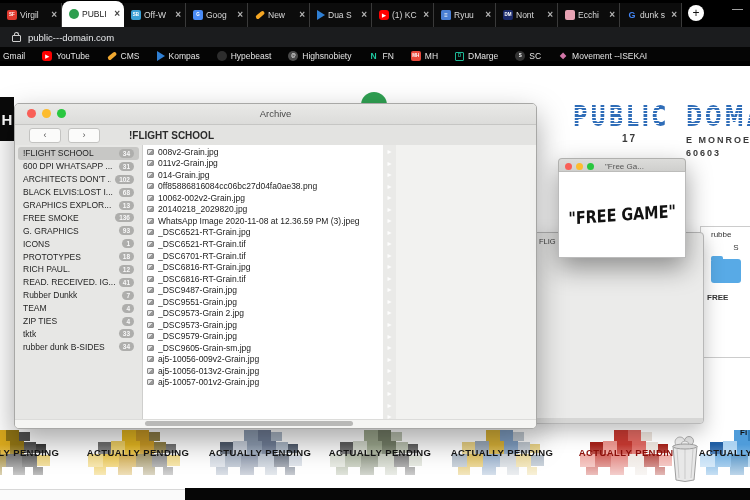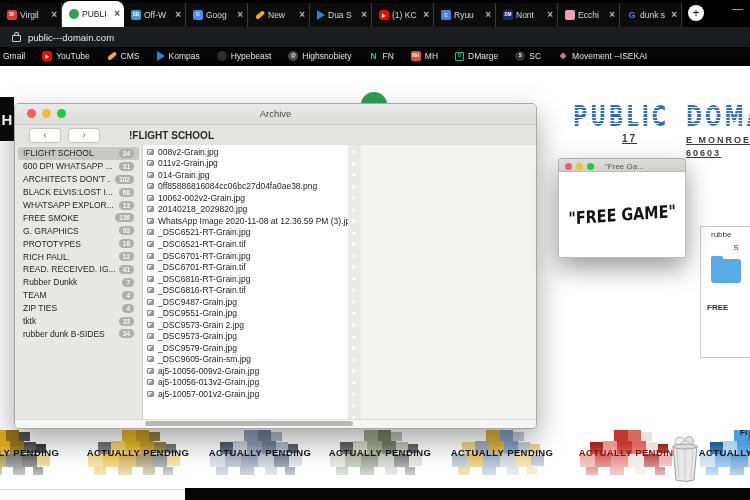--- a/index.html
+++ b/index.html
@@ -48,30 +48,30 @@
   #page{position:absolute;left:0;top:66px;width:750px;height:434px;background:#fff;}
   #hlogo{position:absolute;left:0;top:31px;width:14px;height:44px;background:#0a0a0a;color:#fff;
          font-size:15px;font-weight:bold;display:flex;align-items:center;justify-content:center;}
   #greendot{position:absolute;left:361px;top:26px;width:26px;height:26px;border-radius:50%;background:#2fa052;}
   .brandword{position:absolute;font-weight:bold;font-size:27px;letter-spacing:4px;color:#2f6db8;
              transform:scale(.72,1.08);transform-origin:left top;white-space:nowrap;
              font-family:"DejaVu Sans",sans-serif;}
   .stripewrap{position:absolute;pointer-events:none;}
   .stripewrap::after{content:"";position:absolute;inset:0;
       background:repeating-linear-gradient(180deg,rgba(255,255,255,0) 0 2.1px,#fff 2.1px 3.1px);}
-  .addr{position:absolute;color:#3a3a3a;font-weight:bold;letter-spacing:2px;font-size:9px;white-space:nowrap;text-decoration:underline;}
+  .addr{position:absolute;color:#3a3a3a;font-weight:bold;letter-spacing:2px;font-size:9px;white-space:nowrap;}
 
   
   #folderwin{position:absolute;left:700px;top:160px;width:60px;height:130px;background:#fff;
              border:1px solid #ccc;z-index:1;font-size:8px;color:#333;}
   .folderlabel{text-align:left;padding:3px 0 0 10px;line-height:1.3;}
   .folderlabel2{text-align:center;}
   .foldericon{position:absolute;left:10px;top:32px;width:30px;height:24px;background:#58aae6;border-radius:2px 3px 3px 3px;}
   .foldericon::before{content:"";position:absolute;left:0;top:-3px;width:12px;height:4px;background:#58aae6;border-radius:2px 2px 0 0;}
-  .folderbottom{position:absolute;left:6px;top:76px;font-weight:bold;}
+  .folderbottom{position:absolute;left:6px;top:66px;font-weight:bold;}
 
   
   #bgwin{position:absolute;left:530px;top:166px;width:172px;height:190px;background:#ebebea;
          border:1px solid #b8b8b8;border-radius:4px;z-index:2;box-shadow:0 8px 20px rgba(0,0,0,.25);}
   #bgwin .bgtitle{font-size:7.5px;color:#444;padding:4px 0 0 8px;}
   #bgwin .bgbottom{position:absolute;left:0;bottom:0;width:100%;height:5px;background:#d6d6d5;border-radius:0 0 4px 4px;}
 
   
   #archwin{position:absolute;left:14px;top:37px;width:523px;height:326px;background:#ececea;
            border:1px solid #a8a8a6;border-radius:5px;z-index:3;box-shadow:0 12px 30px rgba(0,0,0,.35);
@@ -88,21 +88,21 @@
           display:flex;align-items:center;justify-content:center;font-size:9px;color:#555;line-height:1;}
   #archloc{font-size:10px;font-weight:bold;color:#2b2b2b;margin-left:22px;}
   #archbody{position:absolute;left:0;top:41px;right:0;bottom:8px;display:flex;}
   #sidebar{width:128px;background:#e7e7e5;border-right:1px solid #cfcfcd;padding-top:2px;box-sizing:border-box;}
   .sbitem{height:12.9px;display:flex;align-items:center;justify-content:space-between;
           padding:0 5px 0 5px;margin:0 3px;font-size:8.5px;color:#1f1f1f;white-space:nowrap;overflow:hidden;}
   .sbitem.sel{background:#c7c7c5;border-radius:3px;}
   .sblabel{overflow:hidden;text-overflow:clip;white-space:nowrap;}
   .badge{background:#aeaeac;color:#f8f8f8;font-size:6.5px;font-weight:bold;border-radius:6px;
          padding:1px 4px;flex:none;margin-left:4px;}
-  #filecol{width:205px;background:#fff;padding-top:1px;box-sizing:border-box;overflow:hidden;}
+  #filecol{width:240px;background:#fff;padding-top:1px;box-sizing:border-box;overflow:hidden;}
   .frow{height:11.54px;display:flex;align-items:center;gap:4px;padding-left:4px;
         font-size:8.5px;color:#222;white-space:nowrap;overflow:hidden;}
   .fthumb{width:7px;height:6px;flex:none;background:linear-gradient(135deg,#e6e6e6 50%,#9a9a9a 50%);
           border:1px solid #8a8a8a;border-radius:1px;box-sizing:border-box;}
   .fname{overflow:hidden;white-space:nowrap;}
   #chevcol{width:13px;background:#eaeae8;padding-top:1px;box-sizing:border-box;}
   .chev{display:block;height:11.54px;font-size:8px;color:#fdfdfd;text-align:center;line-height:11.5px;}
   #col3{flex:1;background:#f2f2f0;}
   #hscroll{position:absolute;left:0;bottom:0;width:100%;height:8px;background:#f5f5f3;border-top:1px solid #dcdcda;}
   #hthumb{position:absolute;left:130px;top:1px;width:208px;height:5px;background:#b9b9b7;border-radius:3px;}
@@ -265,20 +265,24 @@
     <div class="addr" style="left:686px;top:69px;">E MONROE</div>
     <div class="addr" style="left:686px;top:82px;">60603</div>
 
     <div id="folderwin">
       <div class="folderlabel">rubbe</div>
       <div class="folderlabel folderlabel2">S</div>
       <div class="foldericon"></div>
       <div class="folderbottom">FREE</div>
     </div>
 
+    <div id="bgwin">
+      <div class="bgtitle">FLIG</div>
+      <div class="bgbottom"></div>
+    </div>
 
     <div id="archwin">
       <div id="archtitle">
         <div class="lights">
           <span class="light lr"></span>
           <span class="light ly"></span>
           <span class="light lg"></span>
         </div>
         <div class="wtitle">Archive</div>
       </div>
@@ -299,32 +303,36 @@
             </div>
             <div class="sbitem">
               <span class="sblabel">ARCHITECTS DON'T ...</span>
               <span class="badge">102</span>
             </div>
             <div class="sbitem">
               <span class="sblabel">BLACK ELVIS:LOST I...</span>
               <span class="badge">68</span>
             </div>
             <div class="sbitem">
-              <span class="sblabel">WHATSAPP EXPLOR...</span>
+              <span class="sblabel">GRAPHICS EXPLOR...</span>
               <span class="badge">13</span>
             </div>
             <div class="sbitem">
               <span class="sblabel">FREE SMOKE</span>
               <span class="badge">136</span>
             </div>
             <div class="sbitem">
               <span class="sblabel">G. GRAPHICS</span>
               <span class="badge">93</span>
             </div>
             <div class="sbitem">
+              <span class="sblabel">ICONS</span>
+              <span class="badge">1</span>
+            </div>
+            <div class="sbitem">
               <span class="sblabel">PROTOTYPES</span>
               <span class="badge">18</span>
             </div>
             <div class="sbitem">
               <span class="sblabel">RICH PAUL.</span>
               <span class="badge">12</span>
             </div>
             <div class="sbitem">
               <span class="sblabel">READ. RECEIVED. IG...</span>
               <span class="badge">41</span>
@@ -379,24 +387,20 @@
               <span class="fthumb"></span>
               <span class="fname">WhatsApp Image 2020-11-08 at 12.36.59 PM (3).jpeg</span>
             </div>
             <div class="frow">
               <span class="fthumb"></span>
               <span class="fname">_DSC6521-RT-Grain.jpg</span>
             </div>
             <div class="frow">
               <span class="fthumb"></span>
               <span class="fname">_DSC6521-RT-Grain.tif</span>
-            </div>
-            <div class="frow">
-              <span class="fthumb"></span>
-              <span class="fname">_DSC6701-RT-Grain.jpg</span>
             </div>
             <div class="frow">
               <span class="fthumb"></span>
               <span class="fname">_DSC6701-RT-Grain.tif</span>
             </div>
             <div class="frow">
               <span class="fthumb"></span>
               <span class="fname">_DSC6816-RT-Grain.jpg</span>
             </div>
             <div class="frow">

